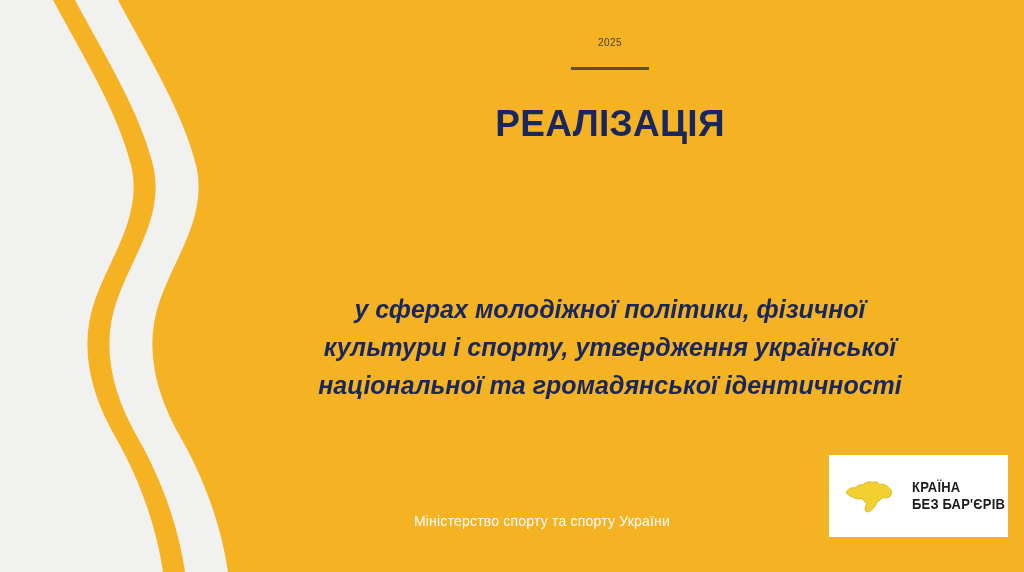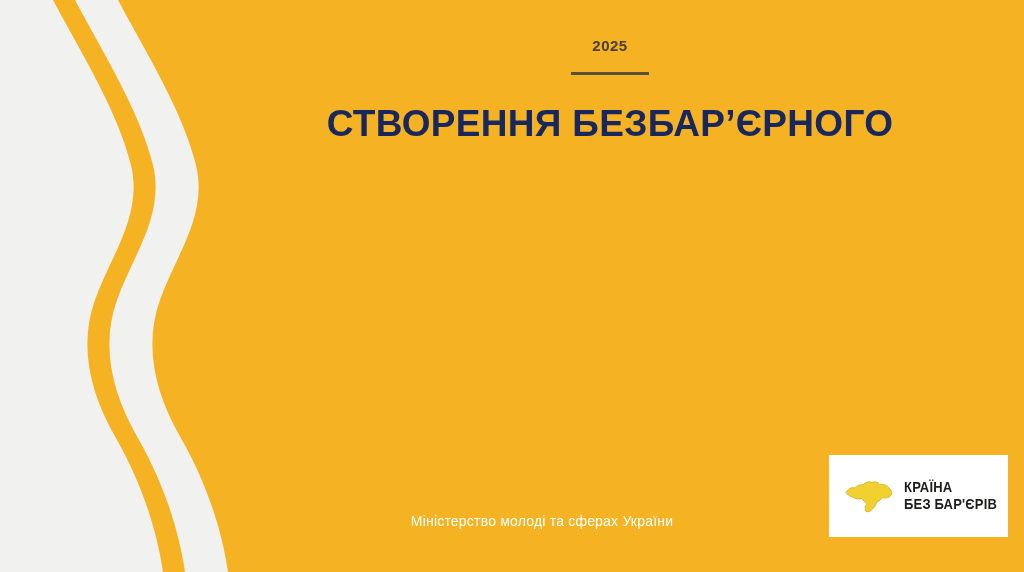--- a/index.html
+++ b/index.html
@@ -34,22 +34,22 @@
 
   
   #year-block {
     position: absolute;
     left: 260px;
     top: 38px;
     width: 700px;
     text-align: center;
   }
   #year-label {
-    font-size: 15px;
-    font-weight: 700;
+    font-size: 10px;
+    font-weight: 400;
     letter-spacing: 0.5px;
     color: #4a4033;
     line-height: 1;
   }
   #year-rule {
     width: 78px;
     height: 3px;
     background: #5a4e3c;
     margin: 19px auto 0 auto;
   }
@@ -114,21 +114,21 @@
     padding-left: 14px;
     box-sizing: border-box;
   }
   #logo-map {
     width: 52px;
     height: 38px;
     flex: none;
     display: block;
   }
   #logo-text {
-    margin-left: 9px;
+    margin-left: 17px;
     line-height: 17px;
   }
   .logo-text-line {
     font-size: 14px;
     font-weight: bold;
     color: #1d1d1b;
     letter-spacing: 0.2px;
     white-space: nowrap;
     transform: scaleX(0.93);
     transform-origin: left center;
@@ -160,25 +160,30 @@
              C 111 255, 143 215, 131 165
              C 117 110, 85 60, 53 0 Z" fill="#f5b223"></path>
   </svg>
 
   <div id="year-block">
     <div id="year-label">2025</div>
     <div id="year-rule"></div>
   </div>
 
   <div id="title-block">
-    <div class="title-line">СТВОРЕННЯ БЕЗБАР’ЄРНОГО</div>
-  </div>
-
-
-  <div id="footer-caption">Міністерство молоді та сферах України</div>
+    <div class="title-line">РЕАЛІЗАЦІЯ</div>
+  </div>
+
+  <div id="subtitle-block">
+    <div class="subtitle-line">у сферах молодіжної політики, фізичної</div>
+    <div class="subtitle-line">культури і спорту, утвердження української</div>
+    <div class="subtitle-line">національної та громадянської ідентичності</div>
+  </div>
+
+  <div id="footer-caption">Міністерство спорту та спорту України</div>
 
   <div id="logo-card">
     <svg id="logo-map" viewBox="0 0 104 76">
       <path d="M 8 28
                C 12 22, 18 20, 24 22
                C 28 17, 34 14, 40 16
                C 45 10, 52 8, 58 11
                C 64 8, 70 10, 73 15
                C 80 13, 88 16, 92 22
                C 97 26, 99 32, 96 37

